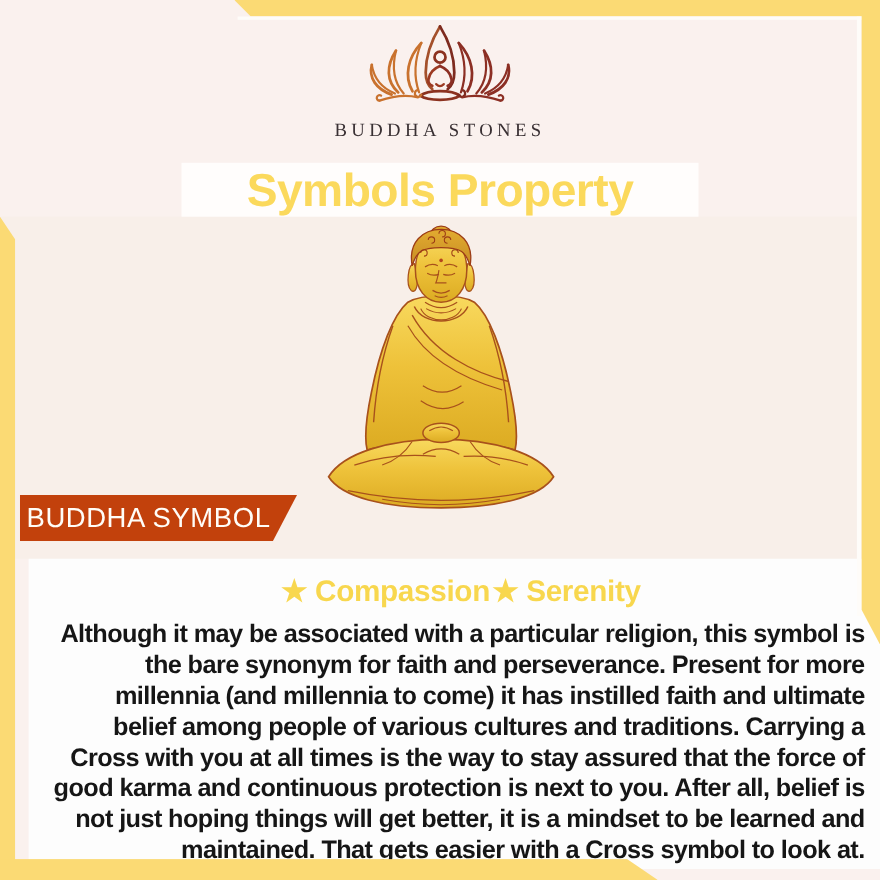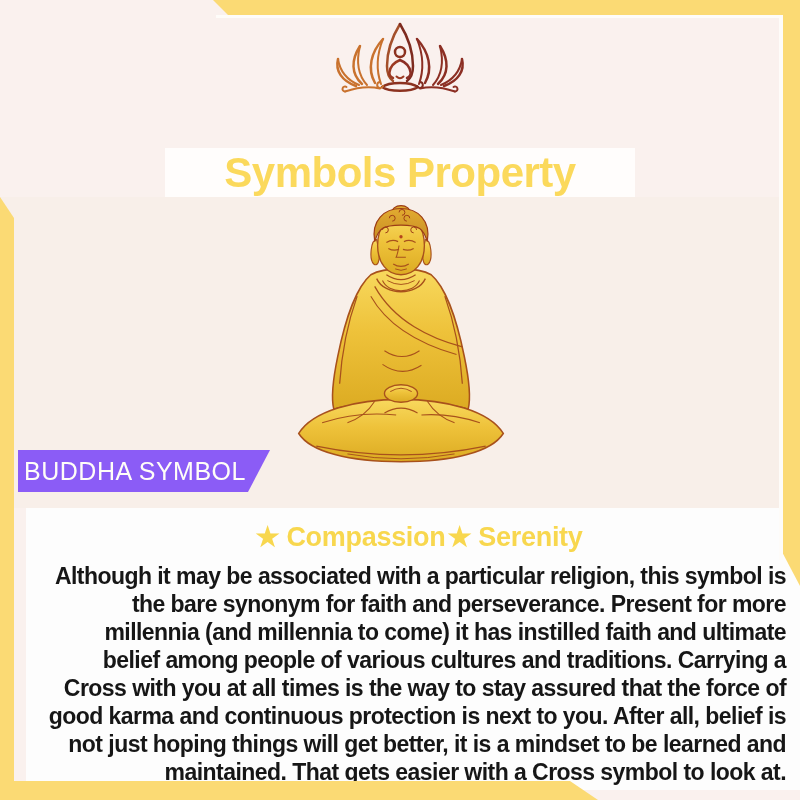--- a/index.html
+++ b/index.html
@@ -34,21 +34,21 @@
     background:#fffdfc;display:flex;align-items:center;justify-content:center;z-index:2;
   }
   .title-text{
     font-size:42px;font-weight:bold;color:#fbd95c;letter-spacing:-0.5px;
   }
   
   .buddha-wrap{position:absolute;left:289px;top:202px;width:224px;height:274px;z-index:3;}
   
   .label-band{
     position:absolute;left:18px;top:450px;width:252px;height:42px;
-    background:#8b5cf6;display:flex;align-items:center;justify-content:center;
+    background:#c2410c;display:flex;align-items:center;justify-content:center;
     clip-path:polygon(0 0,100% 0,calc(100% - 22px) 100%,0 100%);z-index:4;
   }
   .label-text{color:#fffdf8;font-size:25px;letter-spacing:0.5px;padding-right:18px;}
   
   .content-panel{
     position:absolute;left:26px;top:508px;width:786px;height:282px;
     background:#fdfdfd;z-index:2;
   }
   .traits-line{
     margin-top:13px;text-align:center;font-size:27px;font-weight:bold;
@@ -98,20 +98,21 @@
       <path d="M26,78 C20,102 34,122 62,132" stroke="#c9722e" stroke-width="5" stroke-linecap="round"></path>
       <path d="M26,78 C30,104 44,120 68,130" stroke="#c9722e" stroke-width="4" stroke-linecap="round"></path>
       <path d="M274,78 C280,102 266,122 238,132" stroke="#8c2f24" stroke-width="5" stroke-linecap="round"></path>
       <path d="M274,78 C270,104 256,120 232,130" stroke="#8c2f24" stroke-width="4" stroke-linecap="round"></path>
 
       <path d="M40,143 C66,134 90,132 110,137" stroke="#c9722e" stroke-width="4" stroke-linecap="round"></path>
       <path d="M40,143 a5,5 0 1,1 3,-9" stroke="#c9722e" stroke-width="4" stroke-linecap="round"></path>
       <path d="M260,143 C234,134 210,132 190,137" stroke="#8c2f24" stroke-width="4" stroke-linecap="round"></path>
       <path d="M260,143 a5,5 0 1,0 -3,-9" stroke="#8c2f24" stroke-width="4" stroke-linecap="round"></path>
     </svg>
+    <div class="brand-name">BUDDHA STONES</div>
   </div>
 
   <div class="title-band">
     <div class="title-text">Symbols Property</div>
   </div>
 
   <div class="buddha-wrap">
     <svg width="224" height="274" viewBox="0 0 230 280" fill="none">
       <defs>
         <linearGradient id="g" x1="0" y1="0" x2="0" y2="1">

